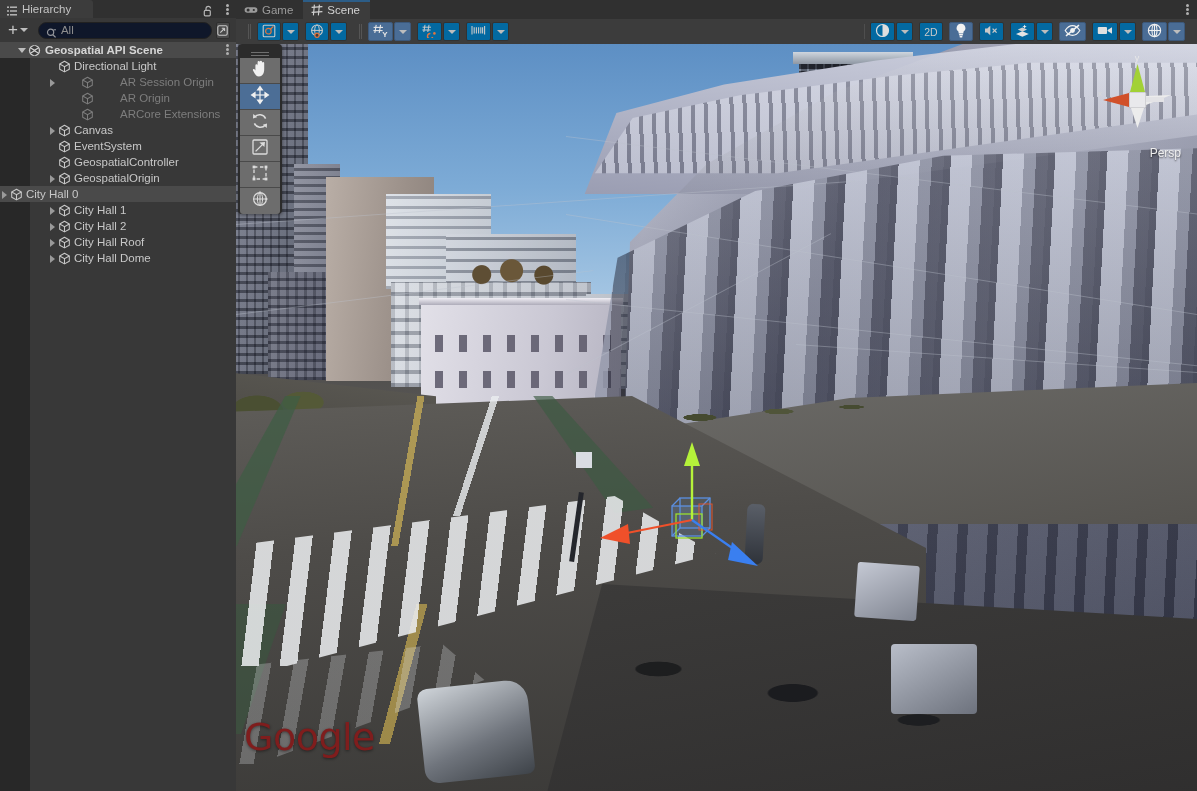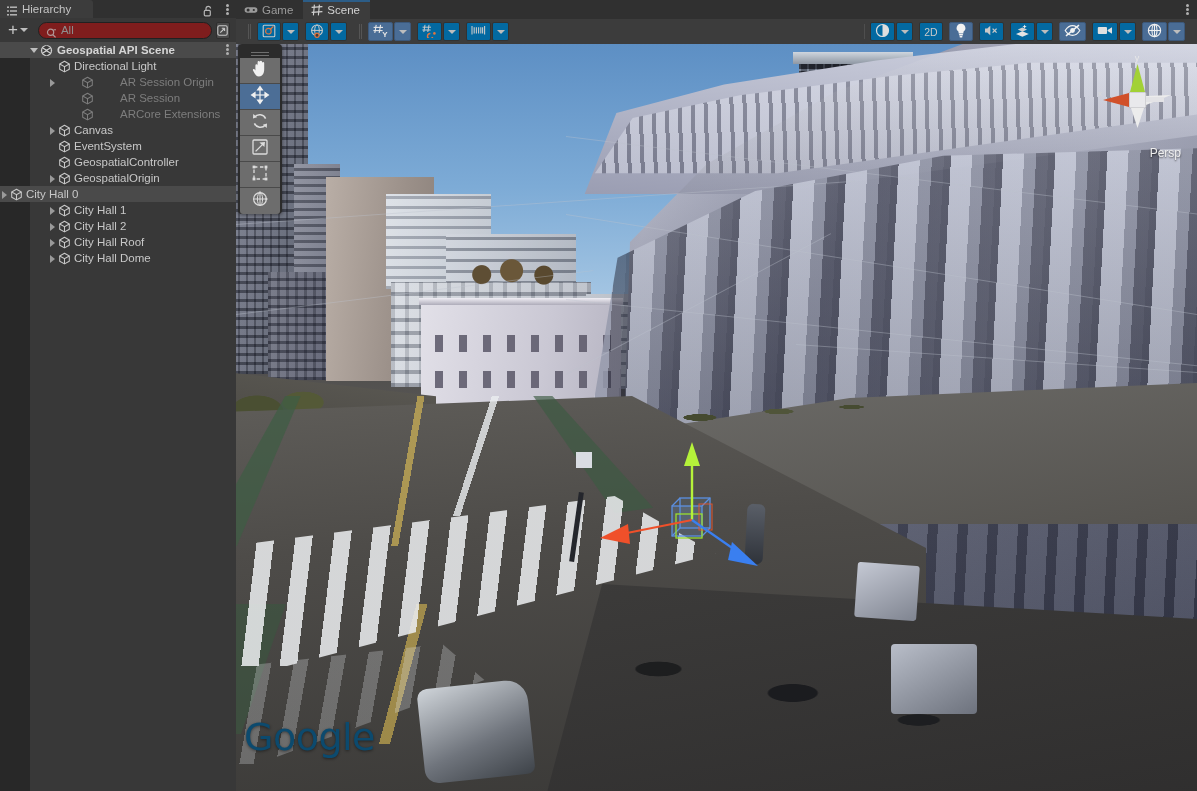--- a/index.html
+++ b/index.html
@@ -53,21 +53,21 @@
     display: flex; align-items: center; gap: 2px; padding: 0 4px 0 2px; height: 18px;
     cursor: default;
   }
   .plus-glyph { color: #c9c9c9; font-size: 17px; line-height: 14px; font-weight: 400;}
   .caret-dn {
     width: 0; height: 0; border-left: 4px solid transparent; border-right: 4px solid transparent;
     border-top: 4px solid #bdbdbd;
   }
   .search-wrap {
     position: relative; flex: 1; height: 17px; margin-left: 6px; margin-right: 4px;
-    background: #7f1d1d; border: 1px solid #212121; border-radius: 9px;
+    background: #0f172a; border: 1px solid #212121; border-radius: 9px;
     display: flex; align-items: center; padding-left: 7px;
   }
   .search-ico { width: 11px; height: 11px; opacity: .75; }
   .search-input {
     background: transparent; border: 0; outline: none; color: #8e8e8e;
     font-family: "Liberation Sans", sans-serif; font-size: 11.5px;
     margin-left: 4px; width: 150px;
   }
   .search-input::placeholder { color: #8e8e8e; }
   .popout-btn {
@@ -151,21 +151,21 @@
   .b { position: absolute; }
 
   
   .ov { position: absolute; pointer-events: none; }
 
   
   .wire { position: absolute; height: 1px; background: rgba(190,195,205,.38); transform-origin: left center; }
 
   
   .g-logo {
-    position: absolute; left: 8px; bottom: 32px; color: #0c4a6e; font-size: 38px;
+    position: absolute; left: 8px; bottom: 32px; color: #7f1d1d; font-size: 38px;
     font-family: "DejaVu Sans", sans-serif; font-weight: 400; letter-spacing: -0.5px;
     text-shadow: 0 1px 3px rgba(0,0,0,.45);
   }
   .attrib {
     position: absolute; left: 7px; bottom: 5px; color: #e9e9e9; font-size: 10.5px;
     text-shadow: 0 1px 2px rgba(0,0,0,.75); white-space: nowrap;
   }
 
   
   .tool-palette {
@@ -244,21 +244,21 @@
       <div class="popout-btn">
         <svg width="11" height="11" viewBox="0 0 11 11">
           <rect x="0.8" y="0.8" width="9.4" height="9.4" rx="1.5" fill="none" stroke="#c9c9c9" stroke-width="1.1"></rect>
           <path d="M3.3 7.6 L7.4 3.5" stroke="#c9c9c9" stroke-width="1.1"></path>
           <path d="M7.6 3.3 L7.6 6.1 M7.6 3.3 L4.8 3.3" stroke="#c9c9c9" stroke-width="1.1" fill="none"></path>
         </svg>
       </div>
     </div>
 
     <div class="hier-list" id="hier-list">
-        <div class="hrow scene-root" style="padding-left: 30px;">
+        <div class="hrow scene-root" style="padding-left: 18px;">
           <span class="twisty open"></span>
           <span class="scene-ico" style="color: rgb(200, 200, 200);"><svg width="13" height="13" viewBox="0 0 13 13">
               <circle cx="6.5" cy="6.5" r="5.6" fill="#d0d0d0"></circle>
               <path d="M6.5 1.4 10 3.5 6.5 5.6 3 3.5z" fill="#3a3a3a"></path>
               <path d="M2.3 4.6 5.7 6.6 2.3 8.6z" fill="#3a3a3a"></path>
               <path d="M10.7 4.6 10.7 8.6 7.3 6.6z" fill="#3a3a3a"></path>
               <path d="M6.5 7.6 10 9.6 6.5 11.6 3 9.6z" fill="#3a3a3a"></path>
             </svg></span>
           <span>Geospatial API Scene</span>
           <span class="kebab hrow-kebab">
@@ -282,21 +282,21 @@
               <path d="M1.7 4 6.5 6.6 11.3 4 M6.5 6.6 V11.9" fill="none" stroke="currentColor" stroke-width="1.05"></path>
             </svg></span>
           <span>AR Session Origin</span>
         </div>
         <div class="hrow dim" style="padding-left: 48px;">
           <span class="twisty "></span>
           <span class="obj-ico" style="color: rgb(125, 125, 125);"><svg width="13" height="13" viewBox="0 0 13 13">
               <path d="M6.5 1.2 11.3 4 v5.2 L6.5 11.9 1.7 9.2 V4z" fill="none" stroke="currentColor" stroke-width="1.05" stroke-linejoin="round"></path>
               <path d="M1.7 4 6.5 6.6 11.3 4 M6.5 6.6 V11.9" fill="none" stroke="currentColor" stroke-width="1.05"></path>
             </svg></span>
-          <span>AR Session</span>
+          <span>AR Origin</span>
         </div>
         <div class="hrow dim" style="padding-left: 48px;">
           <span class="twisty "></span>
           <span class="obj-ico" style="color: rgb(125, 125, 125);"><svg width="13" height="13" viewBox="0 0 13 13">
               <path d="M6.5 1.2 11.3 4 v5.2 L6.5 11.9 1.7 9.2 V4z" fill="none" stroke="currentColor" stroke-width="1.05" stroke-linejoin="round"></path>
               <path d="M1.7 4 6.5 6.6 11.3 4 M6.5 6.6 V11.9" fill="none" stroke="currentColor" stroke-width="1.05"></path>
             </svg></span>
           <span>ARCore Extensions</span>
         </div>
         <div class="hrow" style="padding-left: 48px;">

